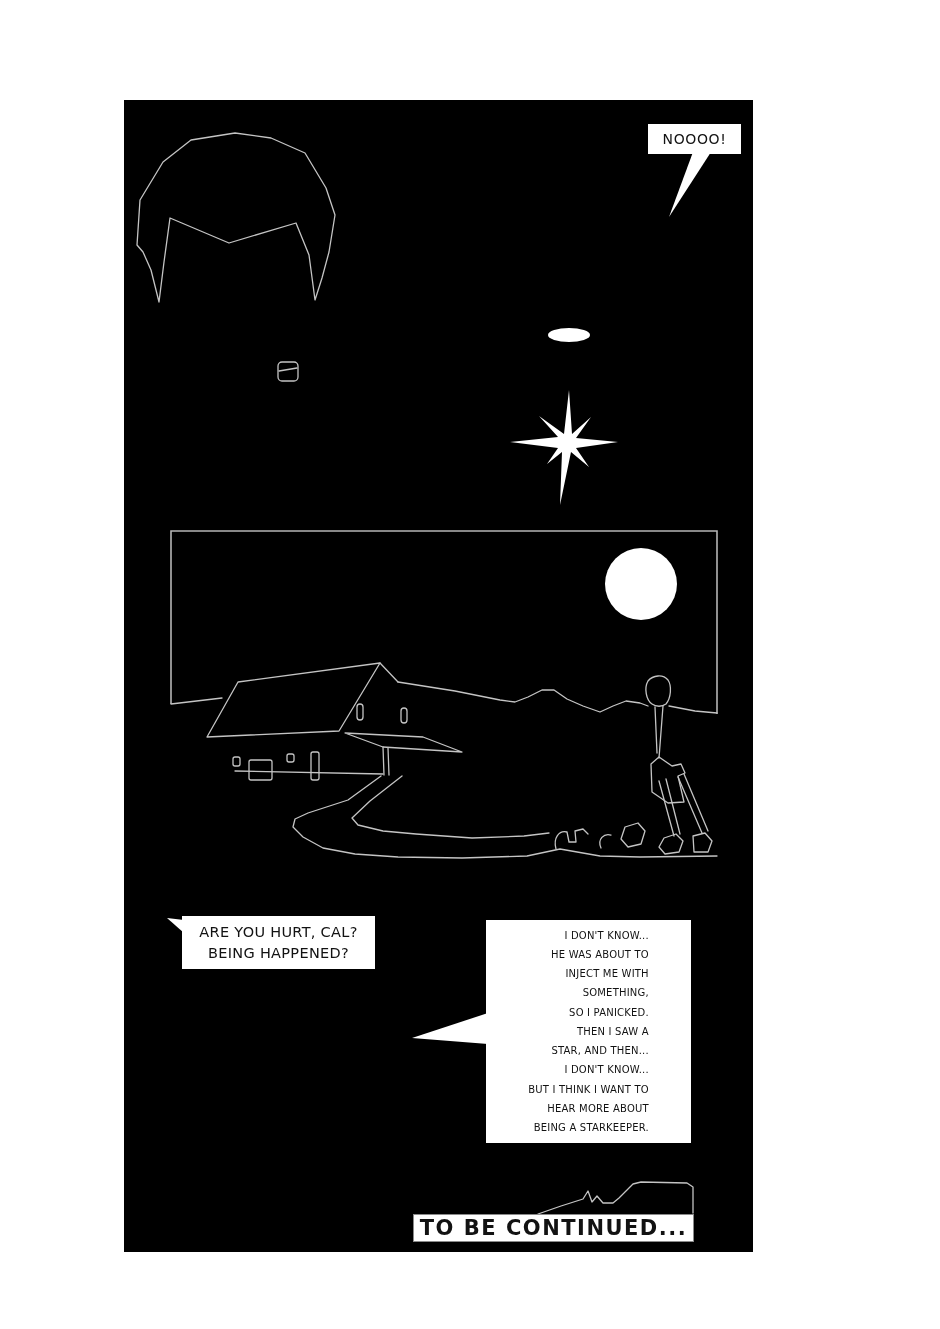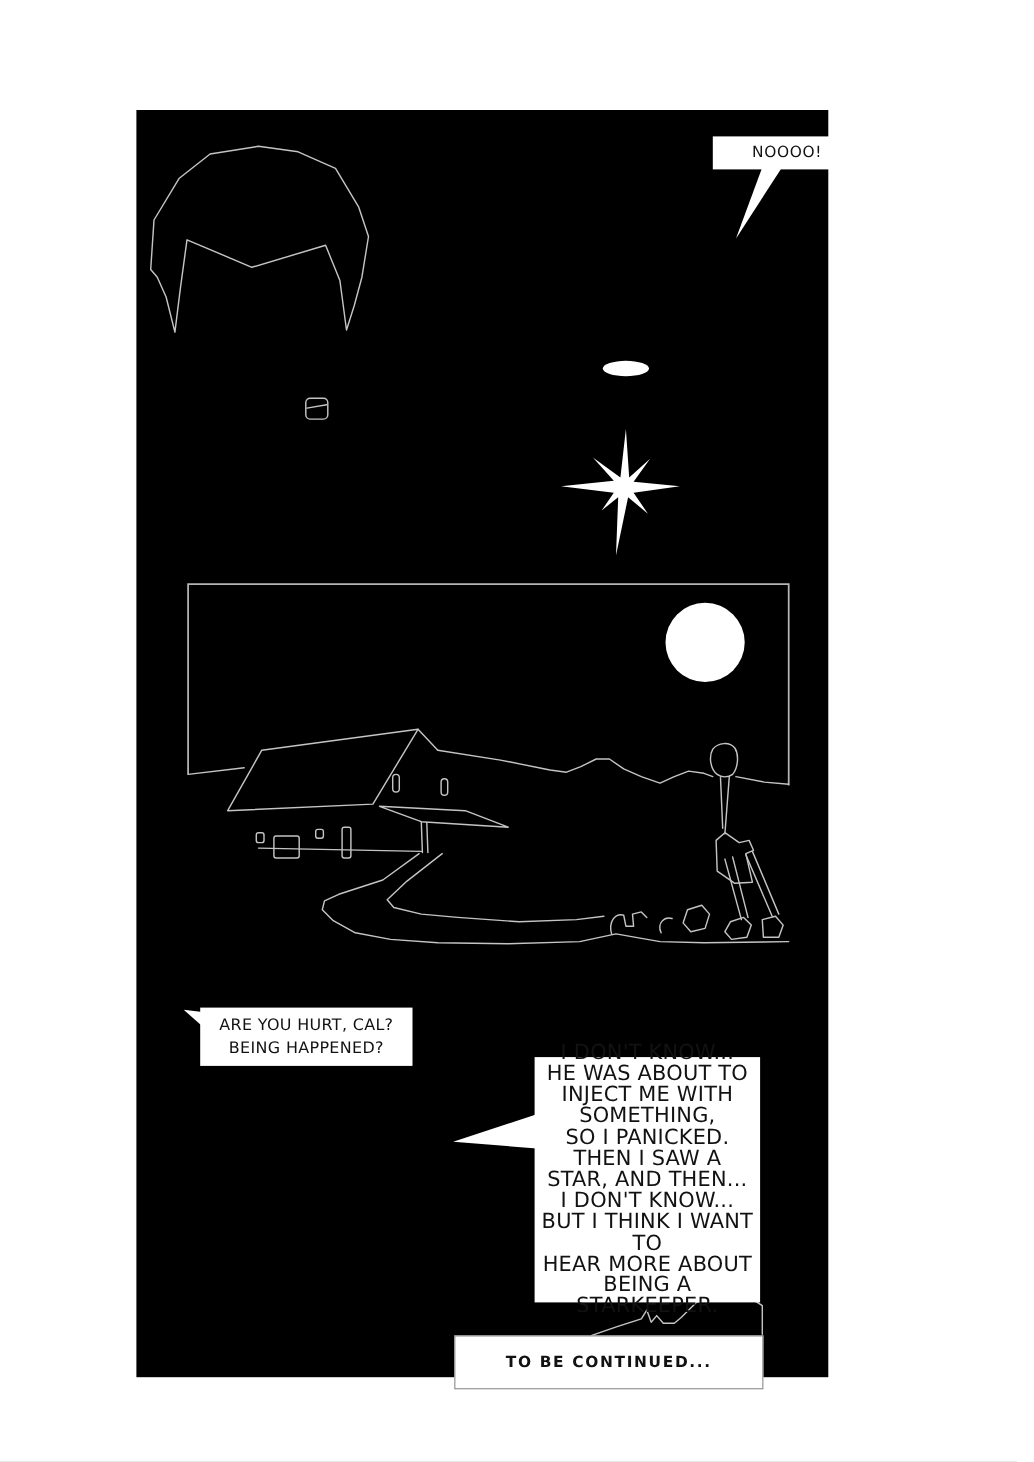--- a/index.html
+++ b/index.html
@@ -14,34 +14,34 @@
     background:#000000;
   }
   svg.art{position:absolute;left:0;top:0;width:940px;height:1329px;pointer-events:none;}
   .bubble{
     position:absolute;background:#ffffff;color:#121212;
     display:flex;align-items:center;justify-content:center;
     text-align:center;white-space:pre-line;z-index:3;
   }
   #bubble-noooo{
     left:648px;top:124px;width:93px;height:30px;
-    font-size:14px;letter-spacing:0.6px;padding-left:21px;
+    font-size:14px;letter-spacing:0.6px;
   }
   #bubble-question{
     left:182px;top:916px;width:193px;height:53px;
     font-size:14.5px;line-height:21px;letter-spacing:0.3px;
   }
   #bubble-answer{
-    left:486px;top:961px;width:205px;height:223px;
-    font-size:19px;line-height:19.2px;letter-spacing:0.2px;
+    left:486px;top:920px;width:205px;height:223px;
+    font-size:10px;line-height:19.2px;letter-spacing:0.2px;text-align:right;
   }
   #footer-bar{
-    left:413px;top:1214px;width:281px;height:49px;
+    left:413px;top:1214px;width:281px;height:28px;
     border:1px solid #8a8a8a;box-sizing:border-box;
-    font-size:14px;font-weight:bold;letter-spacing:1.5px;
+    font-size:21px;font-weight:bold;letter-spacing:1.5px;
   }
   .ln{stroke:#c4c4c4;stroke-width:1.3;fill:none;stroke-linejoin:round;stroke-linecap:round;}
   .frame{stroke:#b5b5b5;stroke-width:1.6;fill:none;}
   .solid{fill:#ffffff;stroke:none;}
 </style>
 </head>
 <body>
 
 <div class="panel"></div>
 

